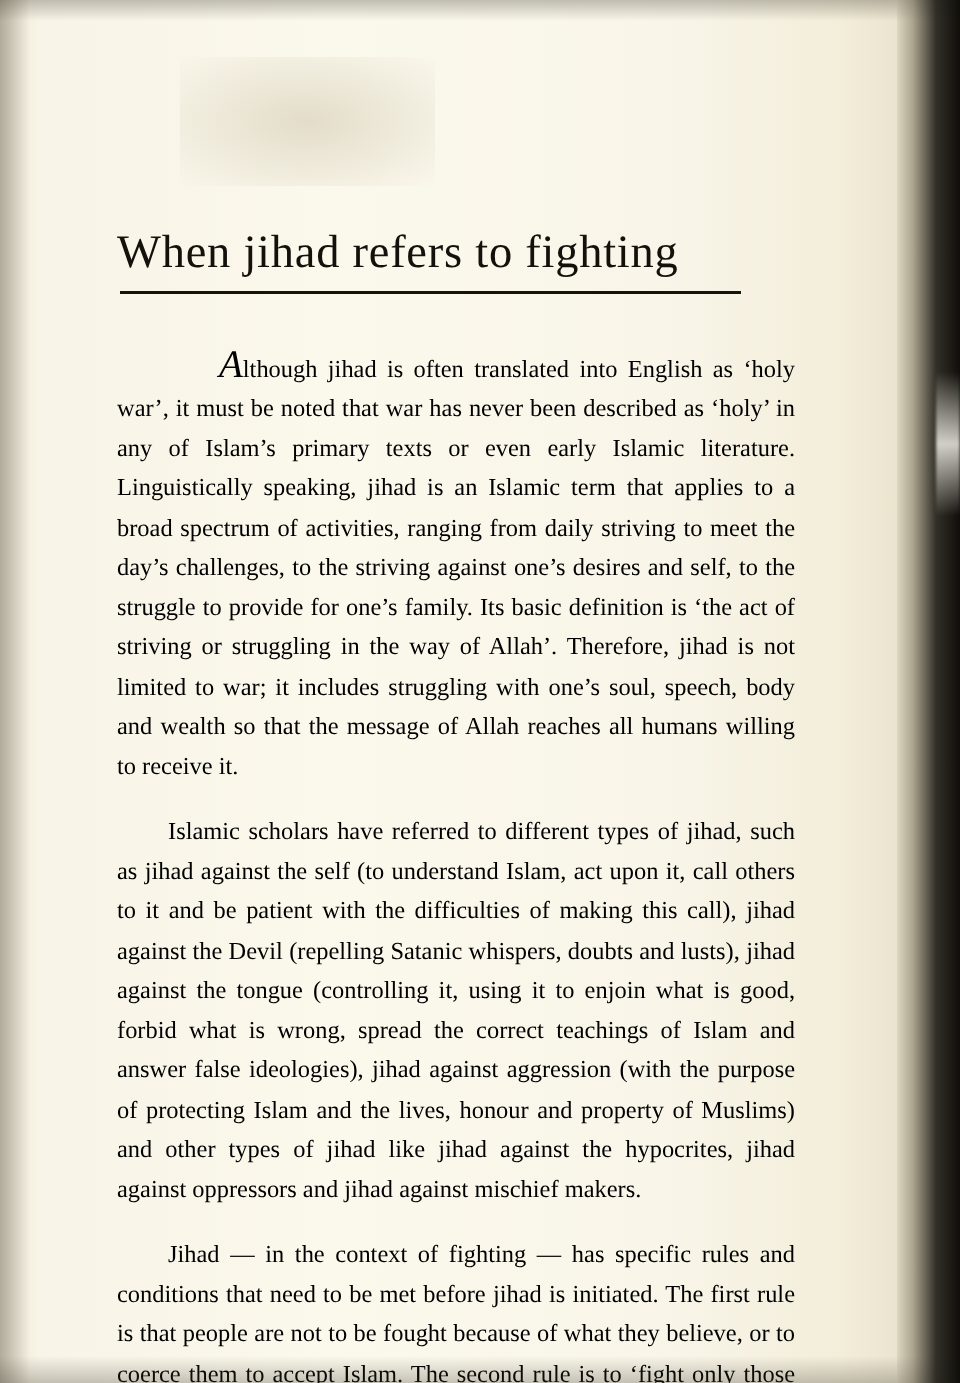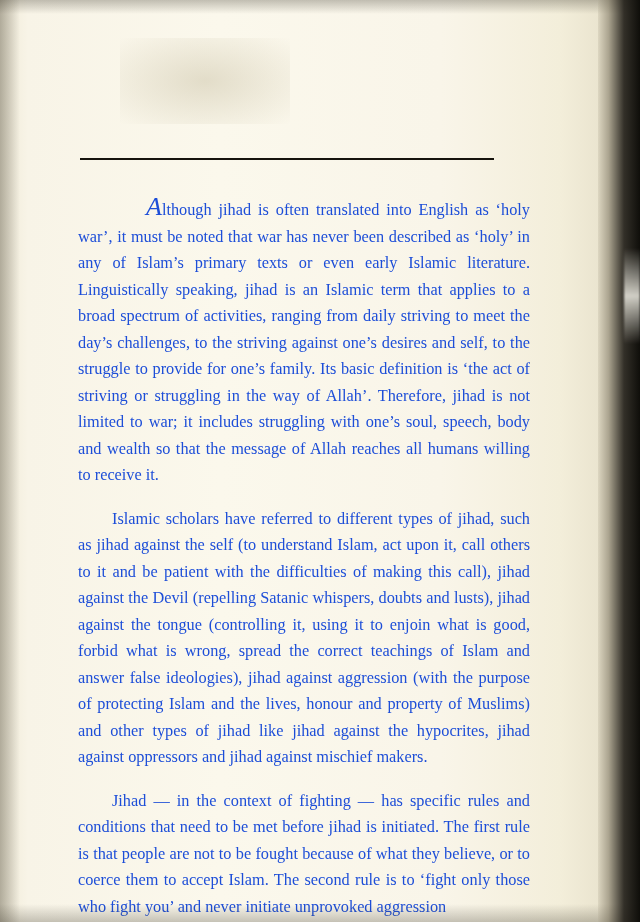--- a/index.html
+++ b/index.html
@@ -97,21 +97,21 @@
     background: #16130d;
     margin: 8px 0 0 2px;
   }
   .body-block {
     margin-top: 34px;
   }
   p.para {
     margin: 0 0 17px 0;
     font-size: 16.3px;
     line-height: 26.5px;
-    color: #1d4ed8;
+    color: #000000;
     text-align: justify;
     text-justify: inter-word;
     text-indent: 34px;
     hyphens: none;
   }
   p.para:last-child { margin-bottom: 0; }
   .dropcap-para {
     text-indent: 0;
   }
   .dropcap {
@@ -133,20 +133,21 @@
   }
 </style>
 </head>
 <body>
 
 <div class="page">
   <div class="paper-tone"></div>
   <div class="smudge"></div>
 
   <div class="content">
+    <h1 class="chapter-title">When jihad refers to fighting</h1>
     <div class="title-rule"></div>
 
     <div class="body-block">
 
       <p class="para dropcap-para"><span class="dropcap">A</span><span>lthough jihad is often translated into English as ‘holy war’, it must be noted that war has never been described as ‘holy’ in any of Islam’s primary texts or even early Islamic literature. Linguistically speaking, jihad is an Islamic term that applies to a broad spectrum of activities, ranging from daily striving to meet the day’s challenges, to the striving against one’s desires and self, to the struggle to provide for one’s family. Its basic definition is ‘the act of striving or struggling in the way of Allah’. Therefore, jihad is not limited to war; it includes struggling with one’s soul, speech, body and wealth so that the message of Allah reaches all humans willing to receive it.</span></p>
 
       <p class="para"><span>Islamic scholars have referred to different types of jihad, such as jihad against the self (to understand Islam, act upon it, call others to it and be patient with the difficulties of making this call), jihad against the Devil (repelling Satanic whispers, doubts and lusts), jihad against the tongue (controlling it, using it to enjoin what is good, forbid what is wrong, spread the correct teachings of Islam and answer false ideologies), jihad against aggression (with the purpose of protecting Islam and the lives, honour and property of Muslims) and other types of jihad like jihad against the hypocrites, jihad against oppressors and jihad against mischief makers.</span></p>
 
       <p class="para"><span>Jihad — in the context of fighting — has specific rules and conditions that need to be met before jihad is initiated. The first rule is that people are not to be fought because of what they believe, or to coerce them to accept Islam. The second rule is to ‘fight only those who fight you’ and never initiate unprovoked aggression </span></p>
 

